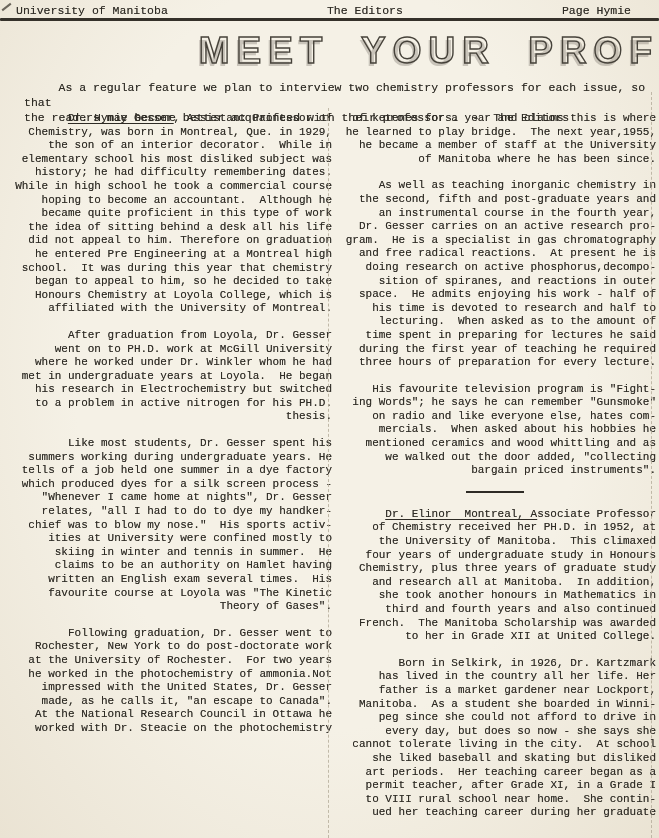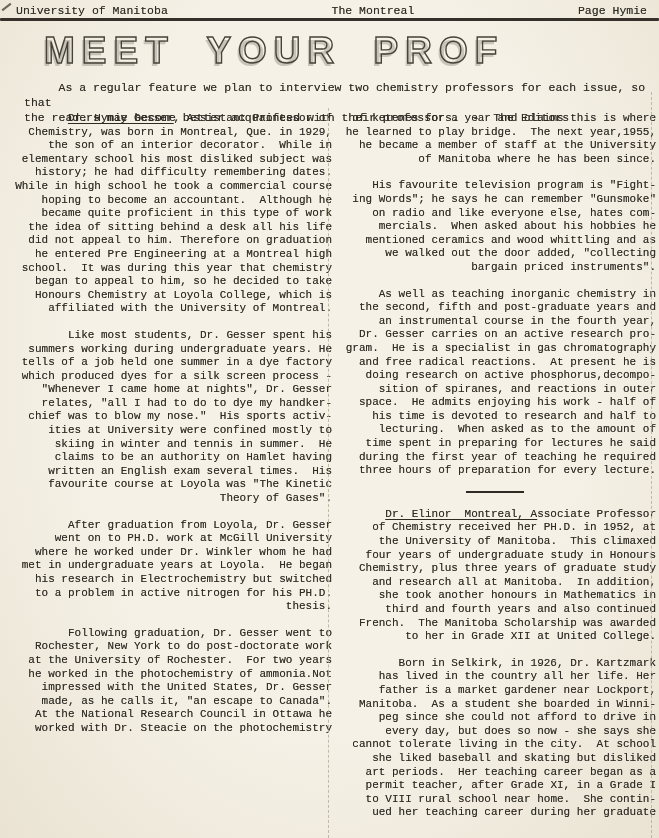--- a/index.html
+++ b/index.html
@@ -8,33 +8,33 @@
     width:659px; height:838px;
     background:#f1ecdf;
     background-image: radial-gradient(ellipse at 50% 42%, #f5f1e6 55%, #eae3d3 100%);
     font-family:"Liberation Mono","DejaVu Sans Mono",monospace;
     color:#2e2b25;
     overflow:hidden;
     text-shadow:0 0 0.5px rgba(46,43,37,0.55);
   }
   .masthead {
     display:flex; justify-content:space-between; align-items:flex-start;
-    padding:4px 12px 0 16px;
+    padding:4px 28px 0 16px;
     font-size:11.5px; line-height:14px;
   }
   .masthead-rule {
     position:absolute; left:0; top:18px; width:659px; height:3px;
     background:#35312a; border-radius:1px;
   }
   .scan-mark {
     position:absolute; left:1px; top:6px; width:11px; height:2px;
     background:#4a453c; transform:rotate(-38deg); opacity:.8;
   }
   .headline {
-    margin:13px 0 0; text-align:left;
+    margin:13px 0 0; text-align:right;
     font-family:"Liberation Sans",sans-serif;
     font-weight:bold; font-size:37px; line-height:40px;
     letter-spacing:7px; word-spacing:15px;
     color:transparent;
     -webkit-text-stroke:1.4px #46423a;
     text-shadow:-2px 3px 0 rgba(70,64,55,0.25);
     padding-left:44px;
   }
   .intro {
     margin:9px 10px 0 24px;
@@ -62,21 +62,21 @@
 </style>
 </head>
 <body>
 
 <div class="page">
 
   <div class="scan-mark"></div>
 
   <div class="masthead">
     <span>University of Manitoba</span>
-    <span>The Montreal</span>
+    <span>The Editors</span>
     <span>Page Hymie</span>
   </div>
   <div class="masthead-rule"></div>
 
   <h1 class="headline">MEET YOUR PROF</h1>
 
   <p class="intro">     As a regular feature we plan to interview two chemistry professors for each issue, so that
 the readers may become better acquainted with their professors.  -  The Editors</p>
 
   <div class="col col-left">
@@ -88,76 +88,76 @@
 While in high school he took a commercial course
 hoping to become an accountant.  Although he
 became quite proficient in this type of work
 the idea of sitting behind a desk all his life
 did not appeal to him. Therefore on graduation
 he entered Pre Engineering at a Montreal high
 school.  It was during this year that chemistry
 began to appeal to him, so he decided to take
 Honours Chemistry at Loyola College, which is
 affiliated with the University of Montreal.</span></p>
+    <p class="para">    After graduation from Loyola, Dr. Gesser
+went on to PH.D. work at McGill University
+where he worked under Dr. Winkler whom he had
+met in undergraduate years at Loyola.  He began
+his research in Electrochemistry but switched
+to a problem in active nitrogen for his PH.D.
+thesis.</p>
     <p class="para">    Like most students, Dr. Gesser spent his
 summers working during undergraduate years. He
 tells of a job held one summer in a dye factory
 which produced dyes for a silk screen process -
 "Whenever I came home at nights", Dr. Gesser
 relates, "all I had to do to dye my handker-
 chief was to blow my nose."  His sports activ-
 ities at University were confined mostly to
 skiing in winter and tennis in summer.  He
 claims to be an authority on Hamlet having
 written an English exam several times.  His
 favourite course at Loyola was "The Kinetic
 Theory of Gases".</p>
-    <p class="para">    After graduation from Loyola, Dr. Gesser
-went on to PH.D. work at McGill University
-where he worked under Dr. Winkler whom he had
-met in undergraduate years at Loyola.  He began
-his research in Electrochemistry but switched
-to a problem in active nitrogen for his PH.D.
-thesis.</p>
     <p class="para">    Following graduation, Dr. Gesser went to
 Rochester, New York to do post-doctorate work
 at the University of Rochester.  For two years
 he worked in the photochemistry of ammonia.Not
 impressed with the United States, Dr. Gesser
 made, as he calls it, "an escape to Canada".
 At the National Research Council in Ottawa he
 worked with Dr. Steacie on the photochemistry</p>
   </div>
 
   <div class="col col-right">
     <p class="para">of ketenes for a year and claims this is where
 he learned to play bridge.  The next year,1955,
 he became a member of staff at the University
 of Manitoba where he has been since.</p>
-    <p class="para">    His favourite television program is "Fight-
-ing Words"; he says he can remember "Gunsmoke"
-on radio and like everyone else, hates com-
-mercials.  When asked about his hobbies he
-mentioned ceramics and wood whittling and as
-we walked out the door added, "collecting
-bargain priced instruments".</p>
     <p class="para">    As well as teaching inorganic chemistry in
 the second, fifth and post-graduate years and
 an instrumental course in the fourth year,
 Dr. Gesser carries on an active research pro-
 gram.  He is a specialist in gas chromatography
 and free radical reactions.  At present he is
 doing research on active phosphorus,decompo-
 sition of spiranes, and reactions in outer
 space.  He admits enjoying his work - half of
 his time is devoted to research and half to
 lecturing.  When asked as to the amount of
 time spent in preparing for lectures he said
 during the first year of teaching he required
 three hours of preparation for every lecture.</p>
+    <p class="para">    His favourite television program is "Fight-
+ing Words"; he says he can remember "Gunsmoke"
+on radio and like everyone else, hates com-
+mercials.  When asked about his hobbies he
+mentioned ceramics and wood whittling and as
+we walked out the door added, "collecting
+bargain priced instruments".</p>
     <div class="section-divider"></div>
     <p class="para"><span>    </span><span class="u">Dr. Elinor  Montreal, A</span><span>ssociate Professor
 of Chemistry received her PH.D. in 1952, at
 the University of Manitoba.  This climaxed
 four years of undergraduate study in Honours
 Chemistry, plus three years of graduate study
 and research all at Manitoba.  In addition,
 she took another honours in Mathematics in
 third and fourth years and also continued
 French.  The Manitoba Scholarship was awarded

